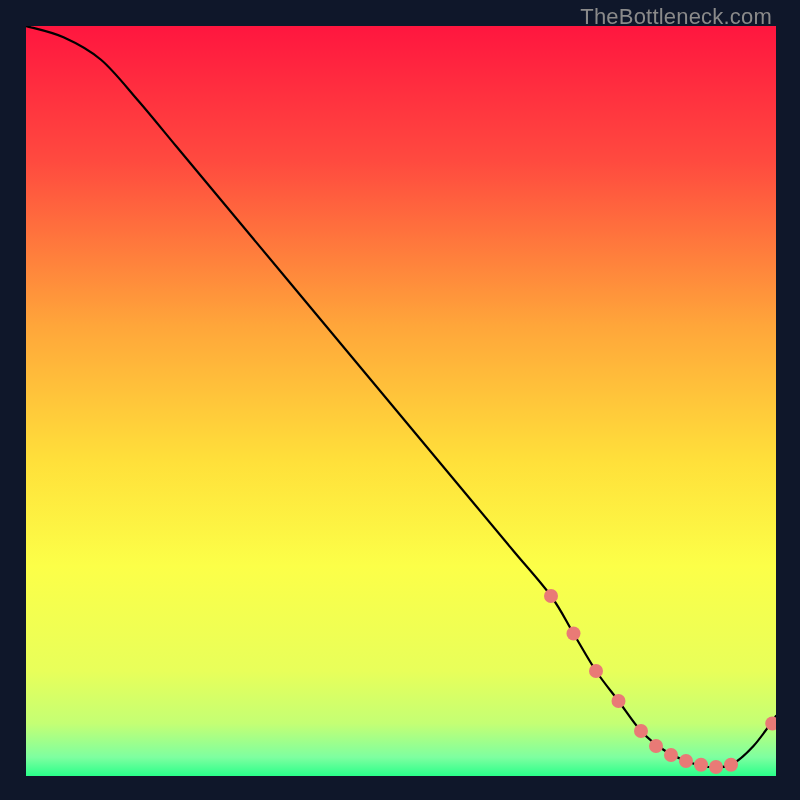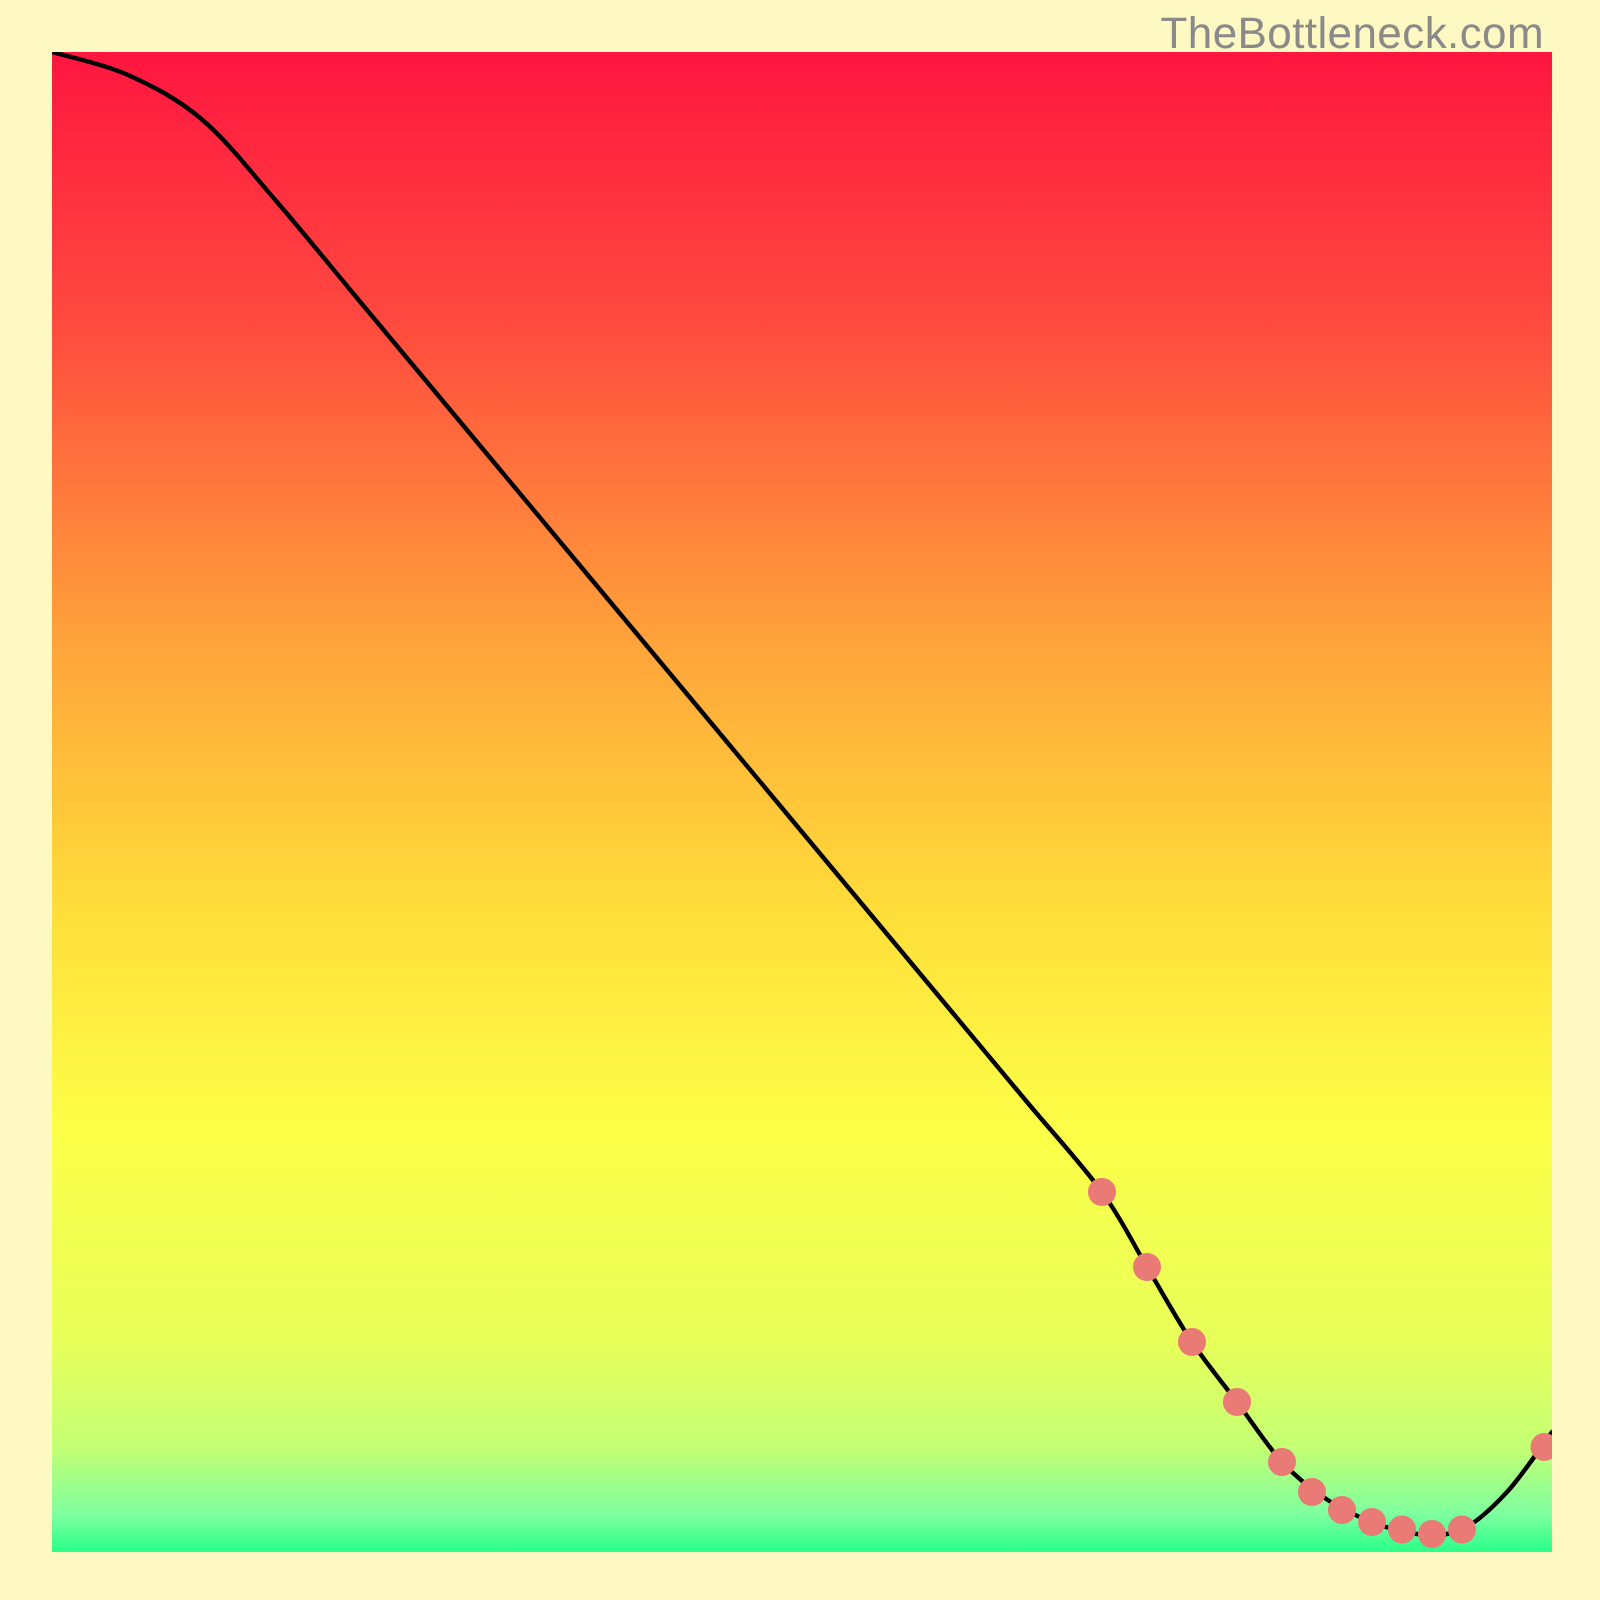--- a/index.html
+++ b/index.html
@@ -8,21 +8,21 @@
     width: 800px;
     height: 800px;
     background: #000;
     font-family: Arial, Helvetica, sans-serif;
     overflow: hidden;
   }
   .stage {
     position: relative;
     width: 800px;
     height: 800px;
-    background: #fef9c3;
+    background: #0f172a;
   }
   .plot {
     position: absolute;
     left: 26px;
     top: 26px;
     width: 750px;
     height: 750px;
   }
   .watermark {
     position: absolute;

